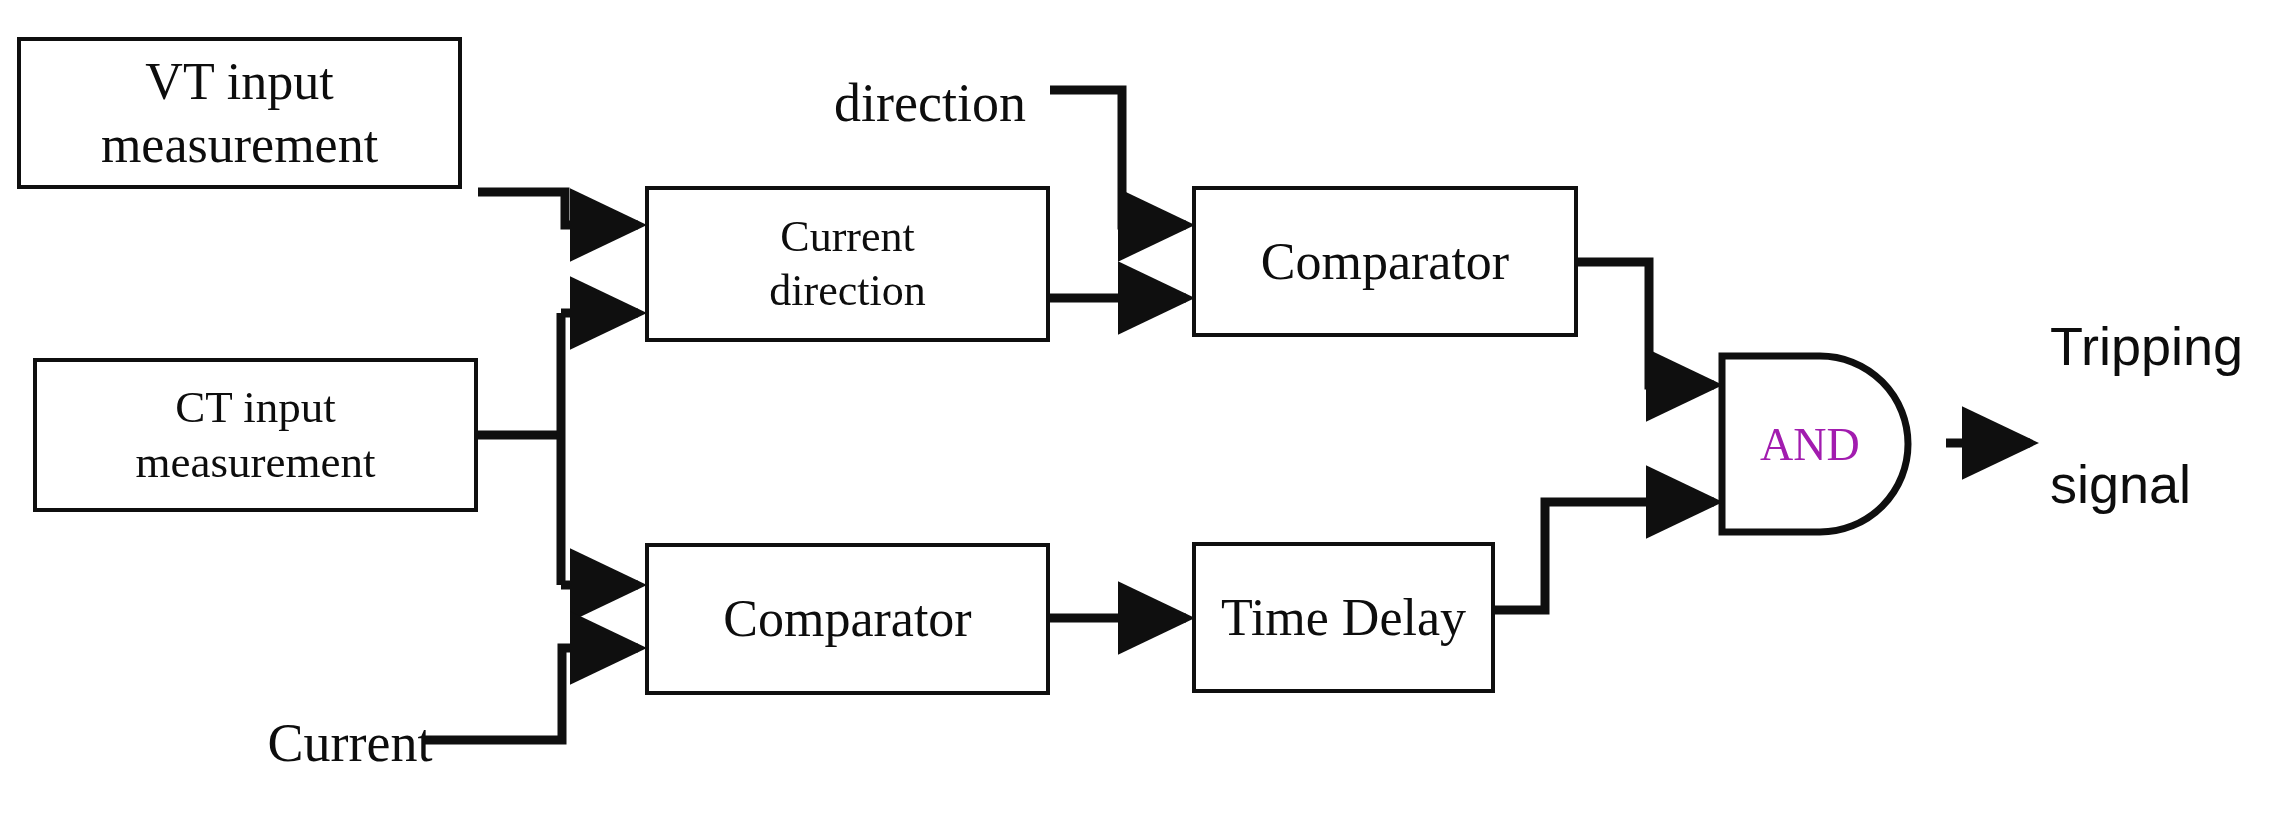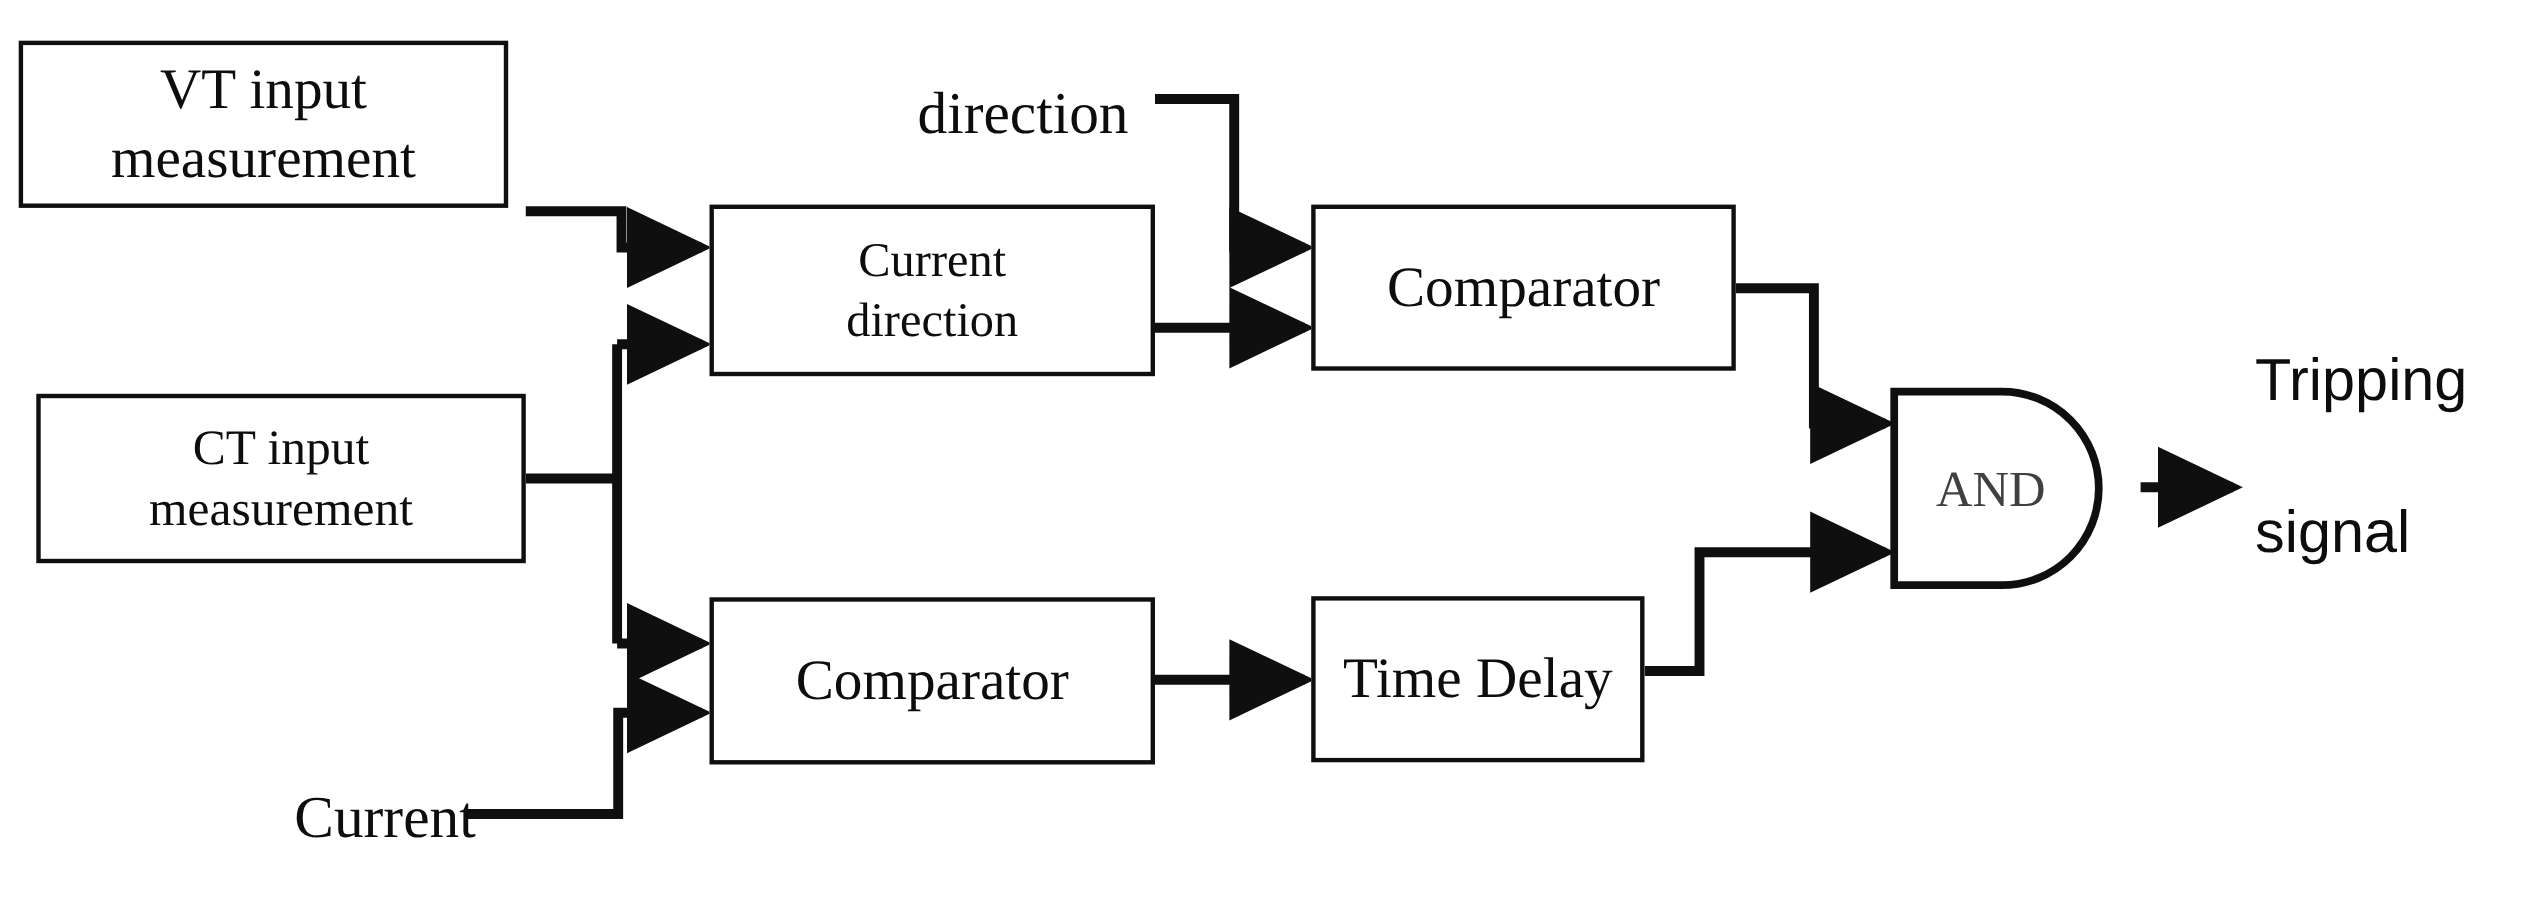--- a/index.html
+++ b/index.html
@@ -56,21 +56,21 @@
     position: absolute;
     left: 0;
     top: 0;
     width: 100%;
     height: 100%;
     display: flex;
     align-items: center;
     justify-content: flex-start;
     padding-left: 44px;
     box-sizing: border-box;
-    color: #404040;
+    color: #a21caf;
     font-family: "Liberation Serif", "DejaVu Serif", serif;
   }
 </style>
 </head>
 <body>
 
 <div id="diagram-root">
 
   <svg class="wires" viewBox="0 0 2296 816">
     <defs>

